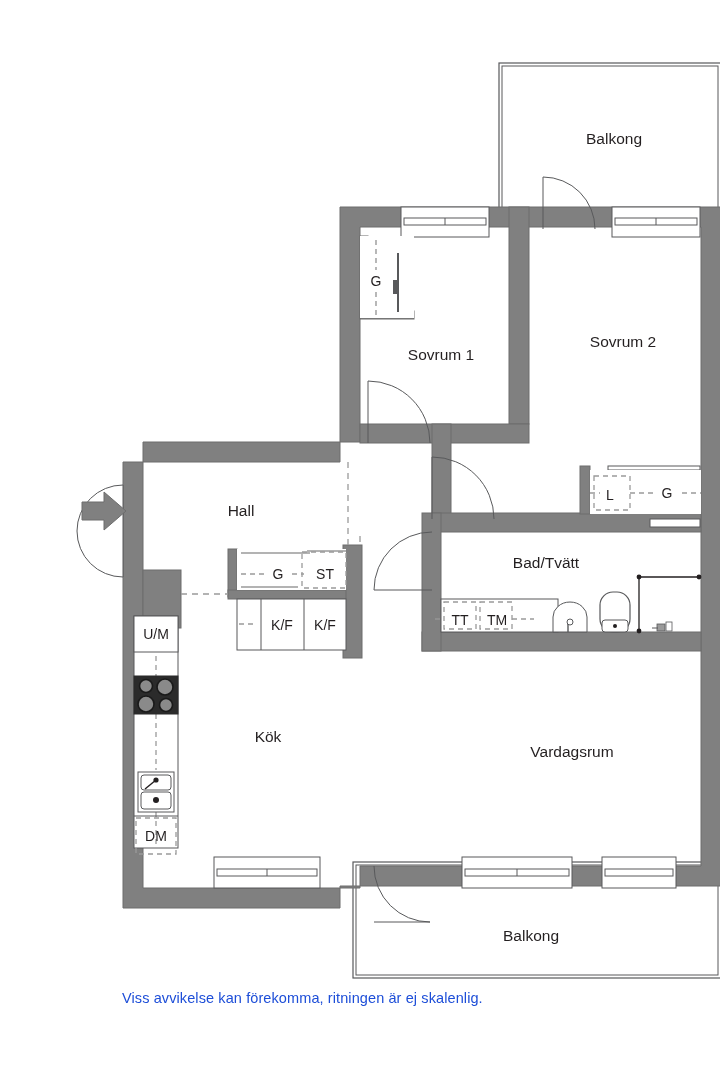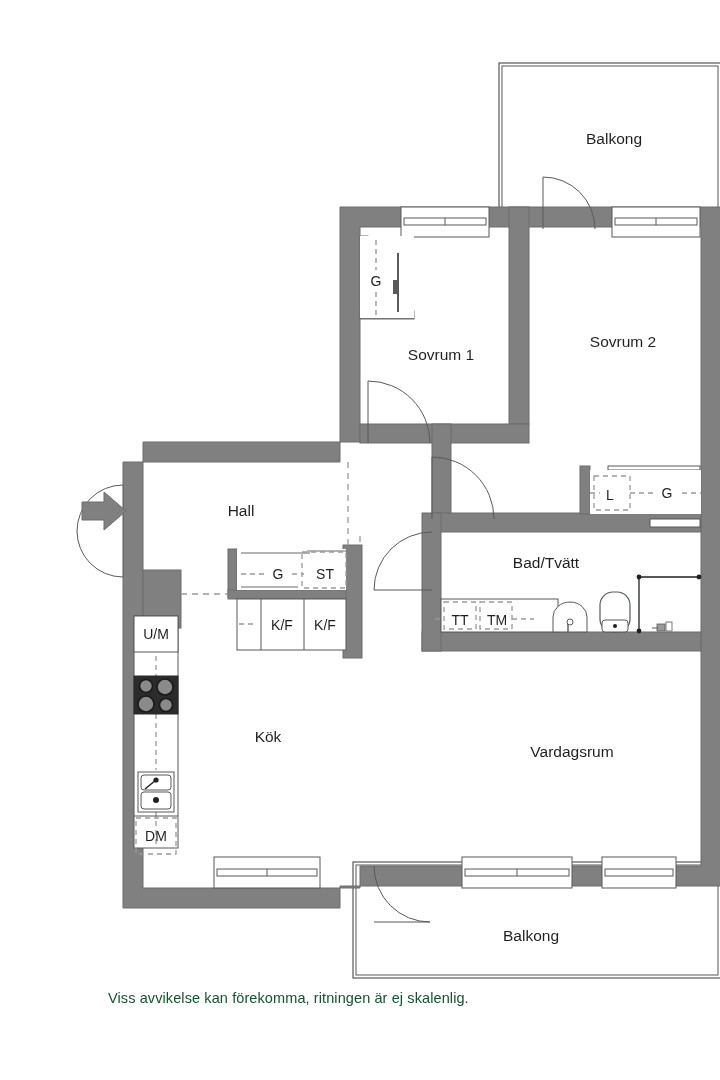--- a/index.html
+++ b/index.html
@@ -20,25 +20,25 @@
     height: 1080px;
     margin-left: 42px;
   }
   #floorplan-svg {
     display: block;
     width: 720px;
     height: 1080px;
   }
   .caption {
     position: absolute;
-    left: 66px;
+    left: 80px;
     top: 990px;
     font-size: 14.5px;
     letter-spacing: 0.1px;
-    color: #14532d;
+    color: #1d4ed8;
     white-space: nowrap;
   }
   text {
     font-family: "Liberation Sans", sans-serif;
     fill: #231f20;
   }
   .room-label { font-size: 15.5px; }
   .small-label { font-size: 14px; }
 </style>
 </head>

